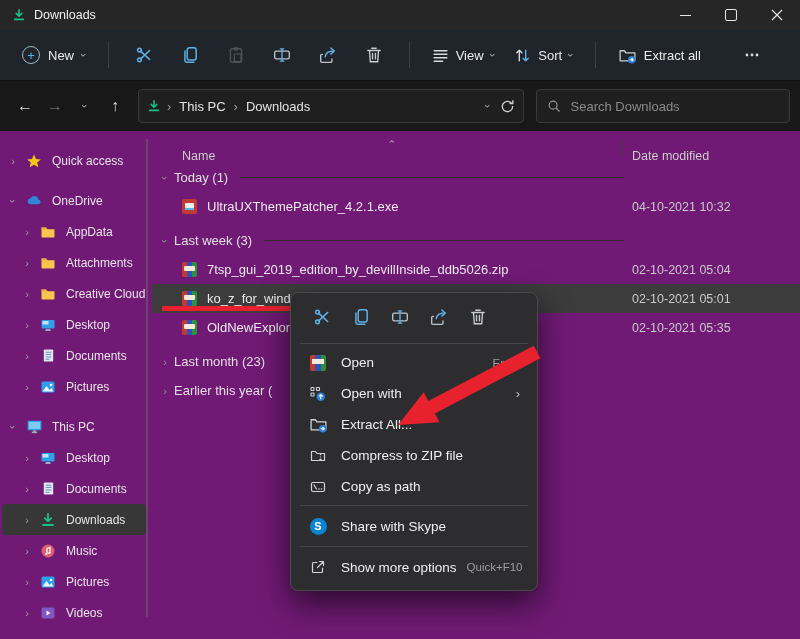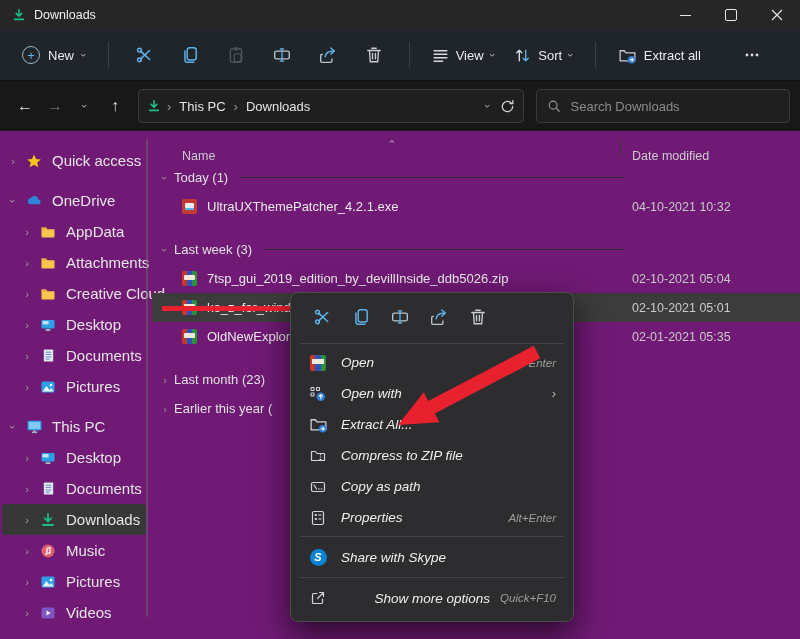--- a/index.html
+++ b/index.html
@@ -33,49 +33,49 @@
   .searchbox{display:flex;align-items:center;gap:8px;width:248px;height:32px;margin-left:12px;background:#1f1f1f;border:1px solid #3a3a3a;border-radius:4px;padding:0 10px;}
   .search-input{flex:1;background:transparent;border:0;outline:none;color:#ddd;font-size:13px;font-family:"Liberation Sans",sans-serif;}
   .search-input::placeholder{color:#8b8b8b;}
   
   .bodyarea{position:relative;display:flex;height:509px;}
   .sidebar{width:152px;position:relative;padding-top:14px;box-sizing:border-box;}
   .side-scrollbar{position:absolute;right:4px;top:8px;width:2px;height:478px;background:#6b6b6b;opacity:.55;border-radius:2px;}
   .side-row{display:flex;align-items:center;height:31px;margin:0 6px 0 2px;border-radius:4px;cursor:default;}
   .side-row .s-chev{width:22px;text-align:center;color:#9c9c9c;font-size:11px;flex:none;}
   .side-row .s-icon{width:20px;display:flex;justify-content:center;margin-right:8px;flex:none;}
-  .side-row .s-label{font-size:15px;color:#e5e5e5;white-space:nowrap;}
+  .side-row .s-label{font-size:12px;color:#e5e5e5;white-space:nowrap;}
   .side-row.lvl1{padding-left:14px;}
   .side-row.selected{background:#373737;}
   .side-gap{height:9px;}
   
   .main{flex:1;position:relative;padding-top:2px;}
   .list-header{height:30px;position:relative;display:flex;align-items:flex-end;color:#cccccc;font-size:12.5px;}
   .col-name{margin-left:30px;}
   .sort-caret{position:absolute;left:238px;top:3px;color:#b5b5b5;font-size:10px;transform:rotate(-90deg);}
   .col-div{position:absolute;left:468px;top:6px;width:1px;height:18px;background:#3a3a3a;}
   .col-date{position:absolute;left:480px;}
   .grp{display:flex;align-items:center;height:29px;color:#e0e0e0;font-size:13px;}
-  .grp.gap-top{margin-top:14px;}
+  .grp.gap-top{margin-top:5px;}
   .grp .g-chev{width:18px;text-align:center;color:#8f8f8f;font-size:11px;margin-left:4px;}
   .grp .g-rule{flex:1;height:1px;background:#2c2c2c;margin:0 176px 0 12px;}
   .file-row{height:29px;display:flex;align-items:center;position:relative;font-size:13px;color:#eaeaea;}
   .file-row.selected{background:#3c3c3c;}
   .ficon{margin-left:30px;margin-right:10px;flex:none;}
   .fdate{position:absolute;left:480px;color:#c9c9c9;font-size:12.5px;}
   
   .icon-winrar{width:15px;height:15px;border-radius:2px;position:relative;
     background:linear-gradient(90deg,#c8372d 0 34%,#2b53b8 34% 67%,#2e8f3c 67% 100%);}
   .icon-winrar::after{content:"";position:absolute;left:2px;right:2px;top:4px;height:5px;background:#f2ead8;border-radius:1px;}
   .icon-ultraux{width:15px;height:15px;border-radius:2px;position:relative;background:#c23b33;}
   .icon-ultraux::after{content:"";position:absolute;left:3px;top:4px;width:9px;height:7px;background:#e9eef2;border-radius:1px;
     box-shadow:inset 0 -2px 0 #58b0e8;}
   
-  .context-menu{position:absolute;left:290px;top:292px;width:284px;box-sizing:border-box;background:#2d2d30;
-    border:1px solid #4a4a4c;border-radius:8px;box-shadow:0 12px 32px rgba(0,0,0,.65);padding:5px 0 6px;z-index:5;font-style:italic;}
+  .context-menu{position:absolute;left:290px;top:292px;width:248px;box-sizing:border-box;background:#2d2d30;
+    border:1px solid #4a4a4c;border-radius:8px;box-shadow:0 12px 32px rgba(0,0,0,.65);padding:5px 0 6px;z-index:5;}
   .qa-row{display:flex;align-items:center;gap:21px;padding:10px 0 10px 22px;}
   .menu-sep{height:1px;background:#454548;margin:3px 9px;}
   .menu-item{height:31px;display:flex;align-items:center;padding:0 12px;margin:0 5px;border-radius:4px;cursor:default;}
   .mi-icon{width:20px;height:18px;margin-right:13px;display:flex;align-items:center;justify-content:center;flex:none;}
   .mi-label{flex:1;font-size:13.5px;color:#efefef;white-space:nowrap;}
   .mi-shortcut{font-size:11.5px;color:#9d9d9d;margin-left:10px;}
   .mi-sub{color:#bdbdbd;font-size:13px;}
   .skype-badge{width:17px;height:17px;border-radius:50%;background:#0a84d0;display:flex;align-items:center;justify-content:center;
     color:#fff;font-size:11px;font-weight:bold;font-family:"Liberation Sans",sans-serif;}
   .winrar-mini{width:16px;height:16px;border-radius:2px;position:relative;
@@ -418,21 +418,21 @@
         <span class="fdate">02-10-2021 05:04</span>
       </div>
       <div class="file-row selected">
         <span class="ficon icon-winrar"></span>
         <span>ko_z_for_windows</span>
         <span class="fdate">02-10-2021 05:01</span>
       </div>
       <div class="file-row">
         <span class="ficon icon-winrar"></span>
         <span>OldNewExplorer.z</span>
-        <span class="fdate">02-01-2021 05:35</span>
+        <span class="fdate">02-10-2021 05:35</span>
       </div>
 
       <div class="grp gap-top">
         <span class="g-chev">›</span>
         <span>Last month (23)</span>
       </div>
       <div class="grp">
         <span class="g-chev">›</span>
         <span>Earlier this year (</span>
       </div>
@@ -511,33 +511,20 @@
       <span class="mi-icon">
           <svg width="18" height="18" viewBox="0 0 18 18">
             <rect x="2.5" y="4.5" width="13" height="9" rx="1.5" stroke="#cfd4da" stroke-width="1.2" fill="none"></rect>
             <path d="M5 7l2.5 4" stroke="#cfd4da" stroke-width="1.2" stroke-linecap="round"></path>
             <circle cx="10" cy="11" r=".8" fill="#cfd4da"></circle>
             <circle cx="12.5" cy="11" r=".8" fill="#cfd4da"></circle>
           </svg>
         </span>
       <span class="mi-label">Copy as path</span>
     </div>
-    <div class="menu-item">
-      <span class="mi-icon">
-          <svg width="18" height="18" viewBox="0 0 18 18">
-            <rect x="3.5" y="2.5" width="11" height="13" rx="1.5" stroke="#cfd4da" stroke-width="1.2" fill="none"></rect>
-            <rect x="5.8" y="5" width="2" height="2" fill="#cfd4da"></rect>
-            <path d="M9.3 6h3.2" stroke="#cfd4da" stroke-width="1.1"></path>
-            <rect x="5.8" y="9" width="2" height="2" fill="#cfd4da"></rect>
-            <path d="M9.3 10h3.2" stroke="#cfd4da" stroke-width="1.1"></path>
-          </svg>
-        </span>
-      <span class="mi-label">Properties</span>
-      <span class="mi-shortcut">Alt+Enter</span>
-    </div>
     <div class="menu-sep"></div>
     <div class="menu-item" style="height:34px;">
       <span class="mi-icon">
           <span class="skype-badge">S</span>
         </span>
       <span class="mi-label">Share with Skype</span>
     </div>
     <div class="menu-sep"></div>
     <div class="menu-item" style="height:34px;text-align:right;">
       <span class="mi-icon">

